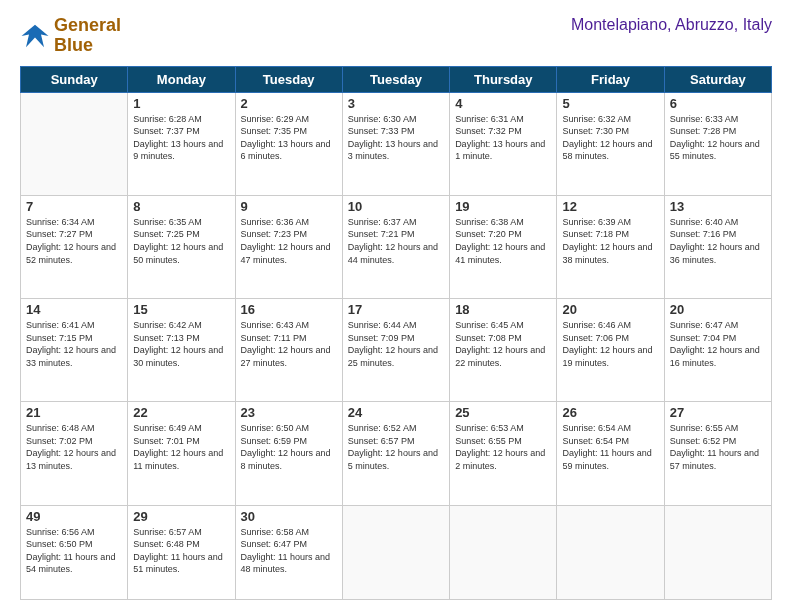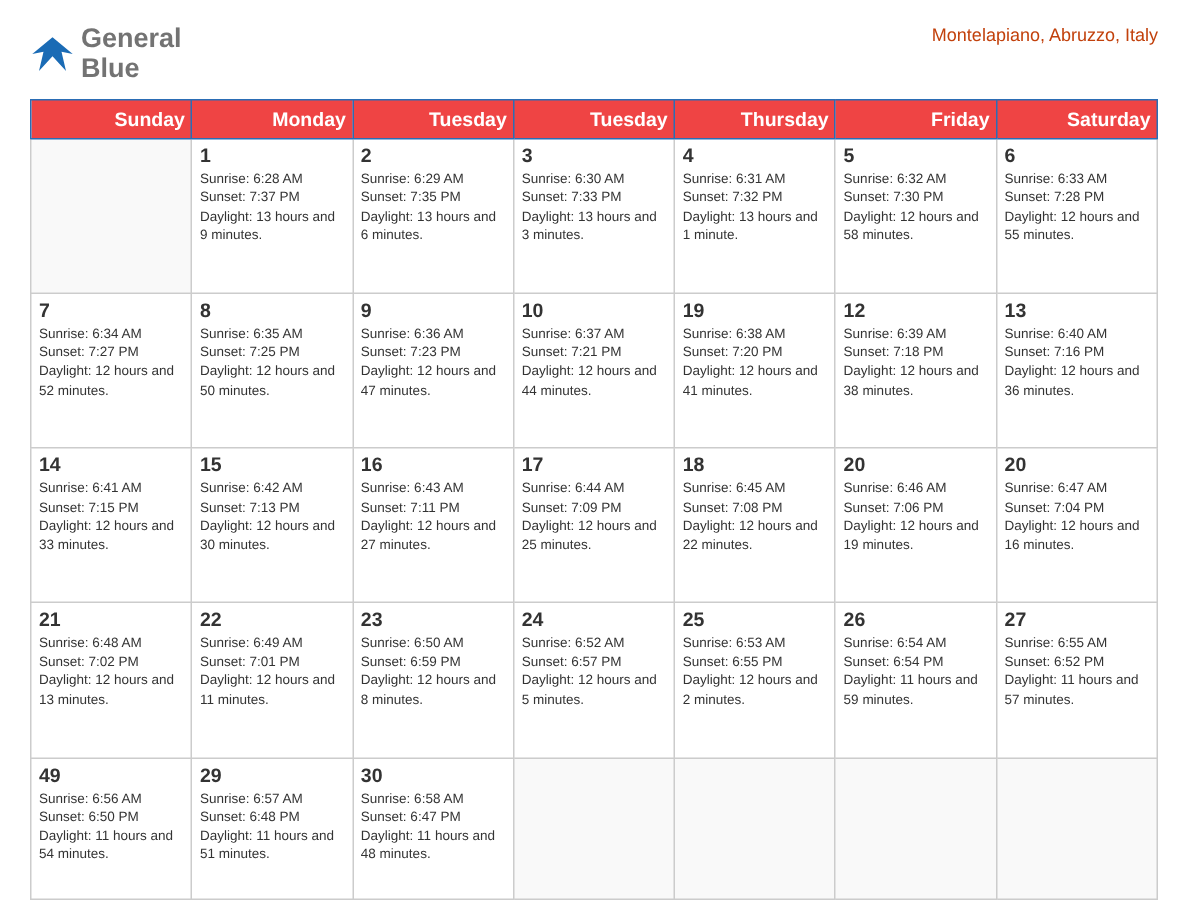--- a/index.html
+++ b/index.html
@@ -28,53 +28,53 @@
       align-items: center;
       gap: 4px;
     }
     .logo-text {
       font-size: 18px;
       font-weight: bold;
       color: #333;
       line-height: 1.1;
     }
     .logo-text span {
-      color: #737373;
+      color: #a16207;
     }
     .logo-bird {
       width: 30px;
       height: 30px;
     }
     .title-block {
       text-align: right;
     }
     .month-title {
       font-size: 32px;
       font-weight: normal;
       color: #333;
     }
     .location-title {
-      font-size: 12px;
-      color: #c2410c;
+      font-size: 16px;
+      color: #4c1d95;
     }
     .calendar {
       flex: 1;
       border: 1px solid #ccc;
       border-collapse: collapse;
       width: 100%;
       table-layout: fixed;
     }
     .calendar th {
-      background: #ef4444;
+      background: #0c4a6e;
       color: #fff;
       font-size: 13px;
       font-weight: bold;
       padding: 5px 4px;
       border: 1px solid #2a6db5;
-      text-align: right;
+      text-align: center;
     }
     .calendar td {
       border: 1px solid #ccc;
       vertical-align: top;
       padding: 3px 5px;
       font-size: 9.5px;
       color: #333;
       height: 82px;
     }
     .day-number {

